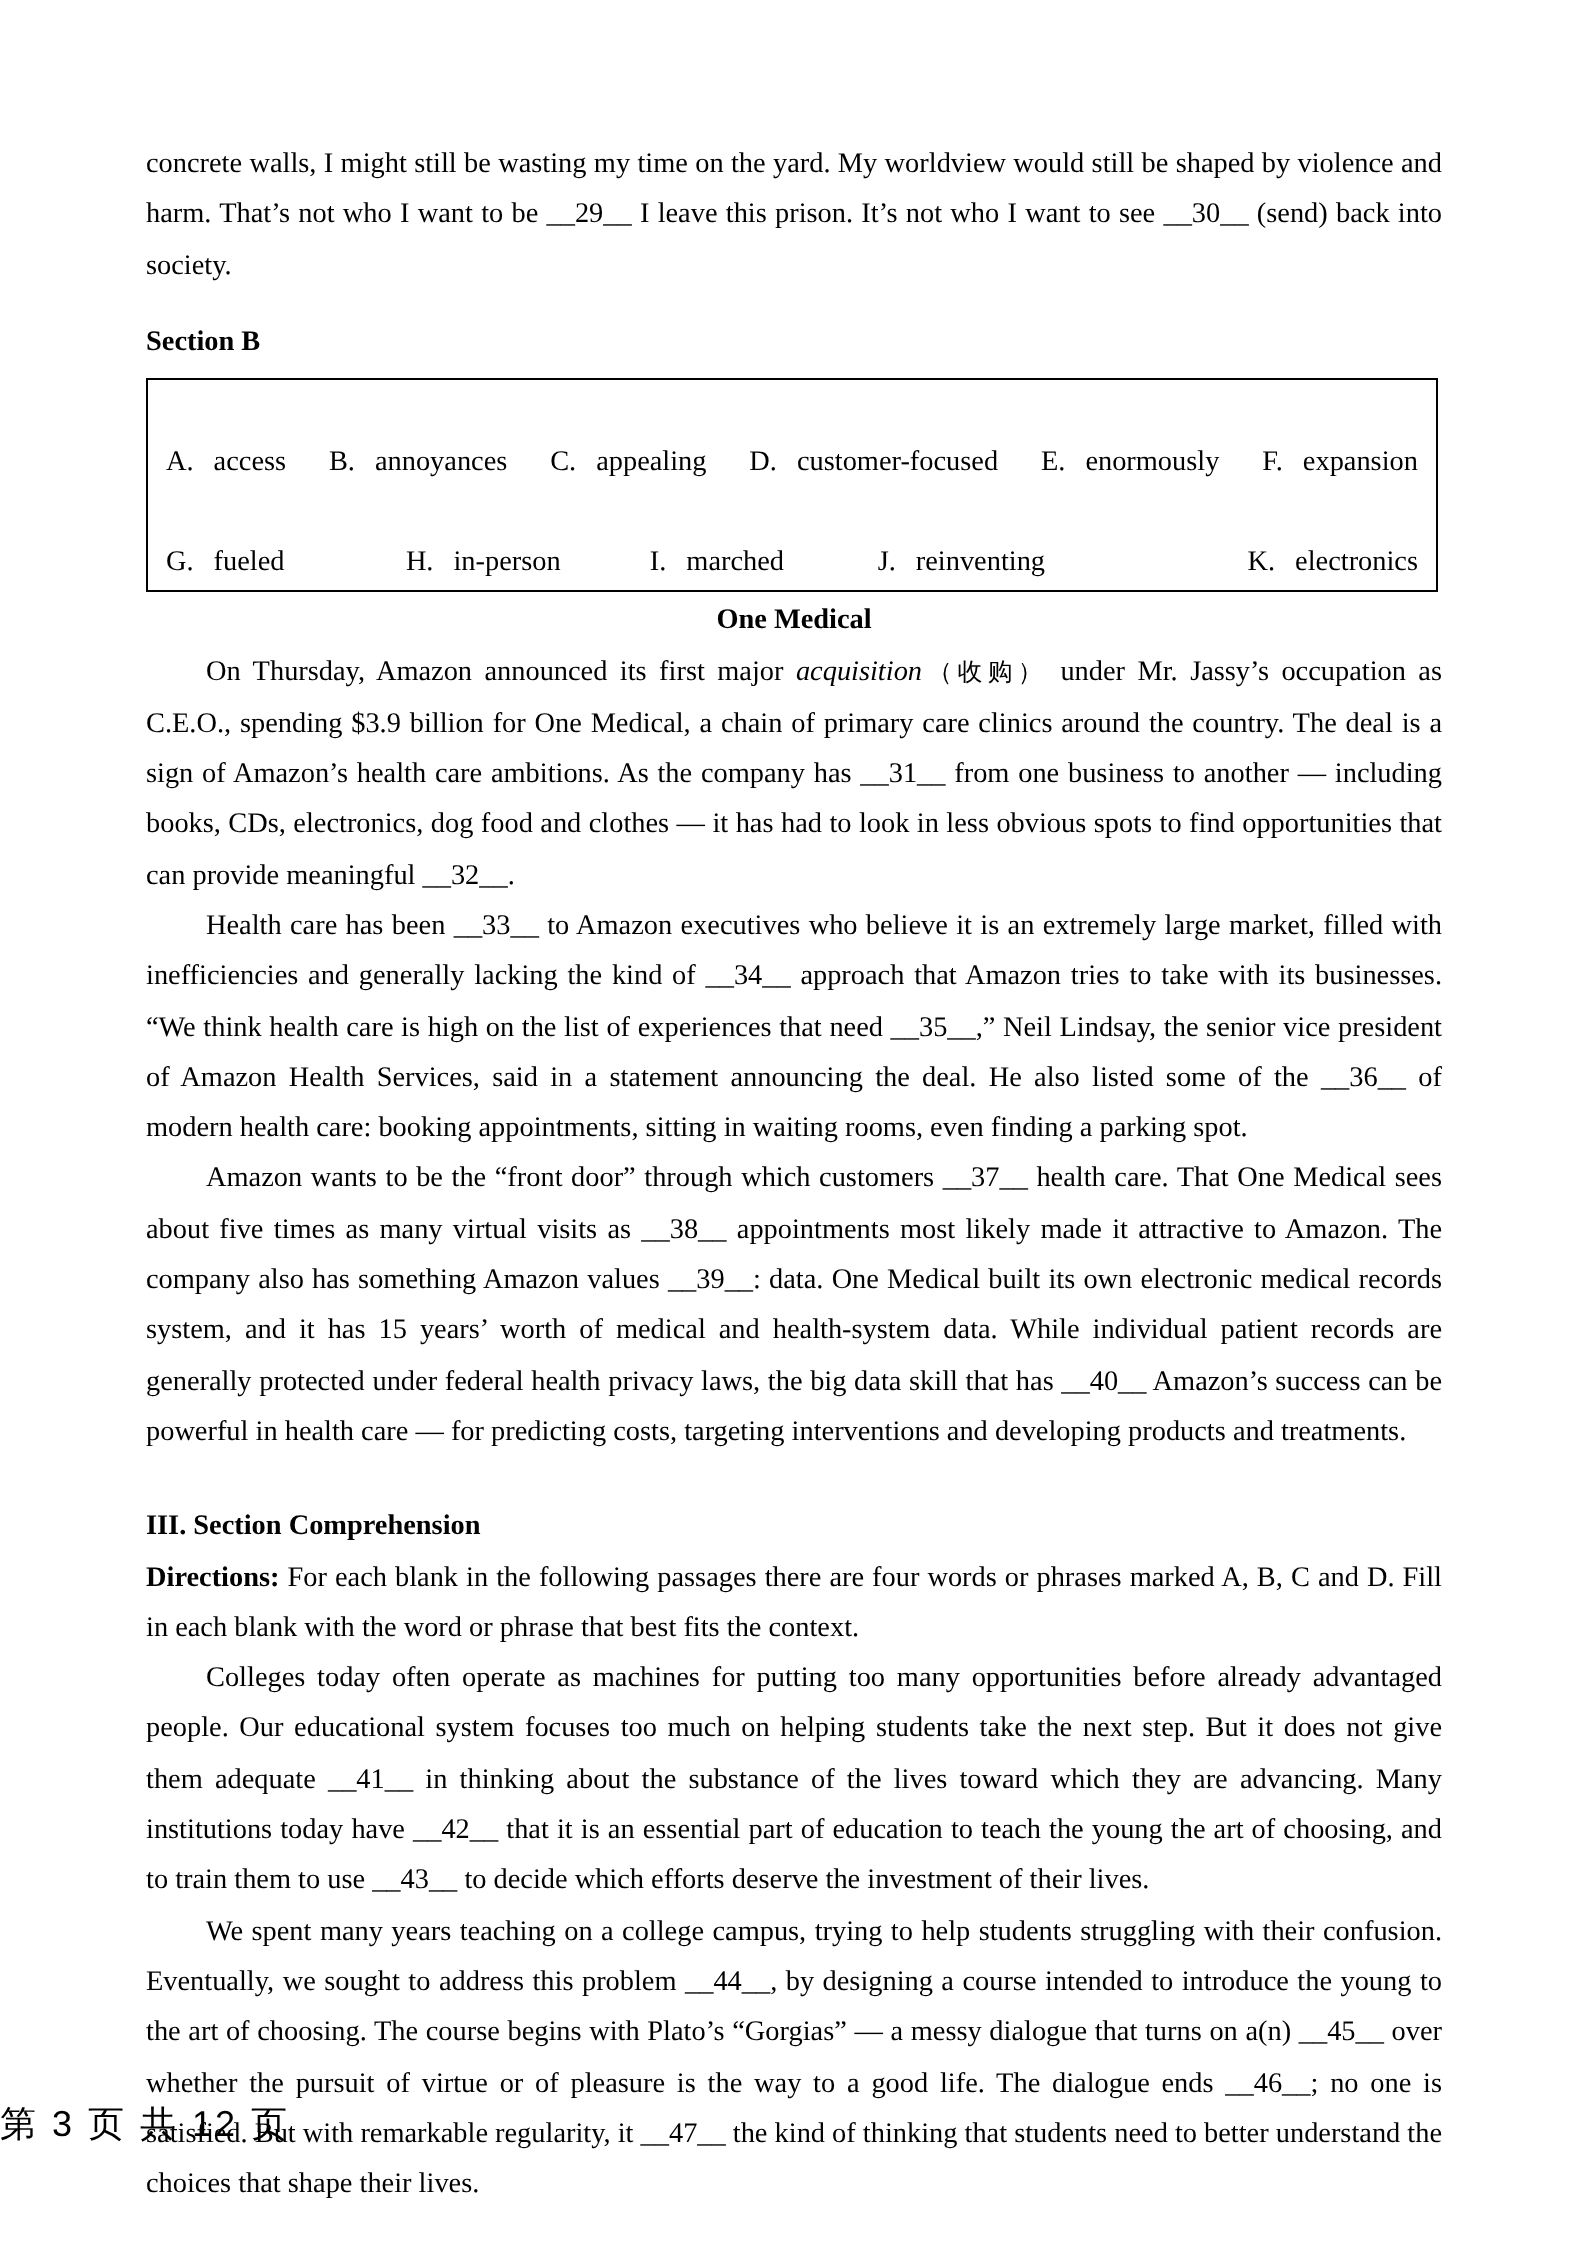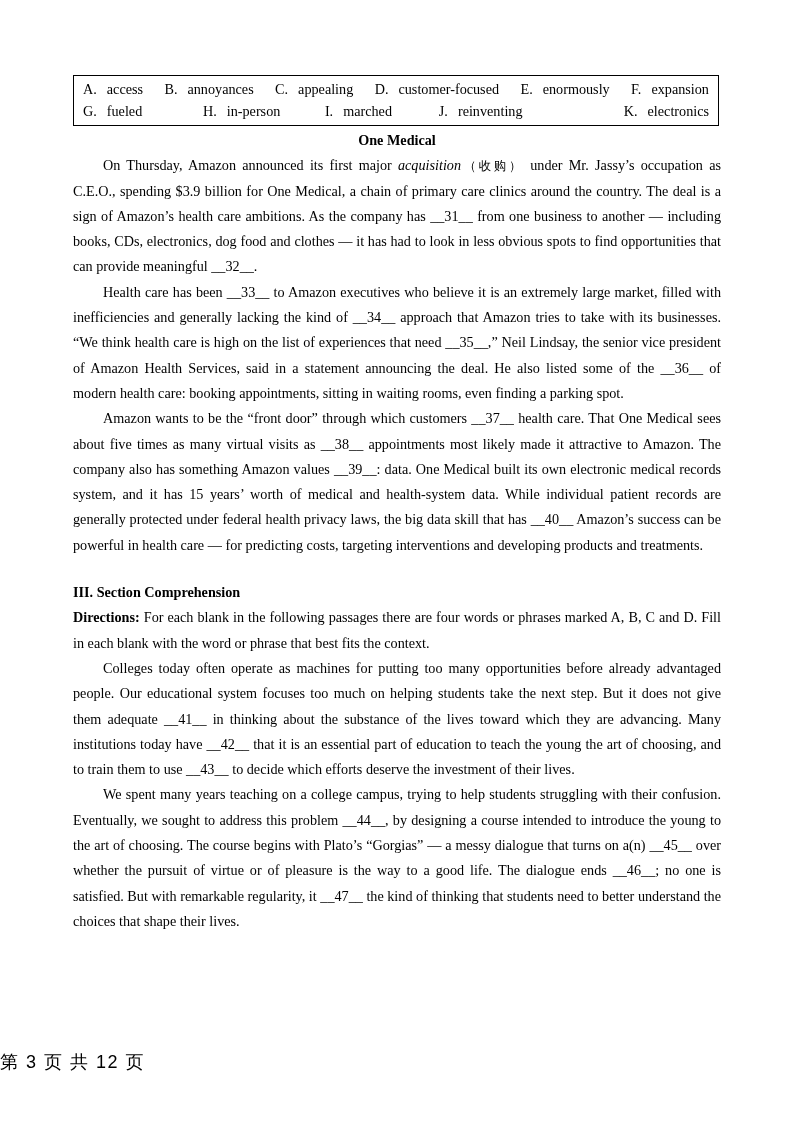--- a/index.html
+++ b/index.html
@@ -58,21 +58,21 @@
   .wordrow {
     display: flex;
     align-items: baseline;
     font-size: 14.2px;
     line-height: 22px;
     padding: 0 9px;
     white-space: nowrap;
   }
   .wb-item { display: inline-flex; align-items: baseline; }
   .wb-letter { display: inline-block; }
-  .wb-word { display: inline-block; margin-left: 10px; }
+  .wb-word { display: inline-block; margin-left: 10px; margin-top: 28px; }
 
   .passage-title {
     text-align: center;
     font-weight: bold;
     font-size: 14.2px;
     line-height: 25.3px;
     margin-top: 2px;
   }
 
   .footer {
@@ -85,21 +85,23 @@
     font-size: 18px;
     letter-spacing: 1.5px;
     color: #000000;
   }
 </style>
 </head>
 <body>
 
 <div class="page">
 
+  <p class="para">concrete walls, I might still be wasting my time on the yard. My worldview would still be shaped by violence and harm. That’s not who I want to be __29__ I leave this prison. It’s not who I want to see __30__ (send) back into society.</p>
 
+  <div class="heading gap-before">Section B</div>
 
 
   <div class="wordbox">
     <div class="wordrow" style="justify-content: space-between;">
       <span class="wb-item">
           <span class="wb-letter">A.</span>
           <span class="wb-word">access</span>
         </span>
       <span class="wb-item">
           <span class="wb-letter">B.</span>

